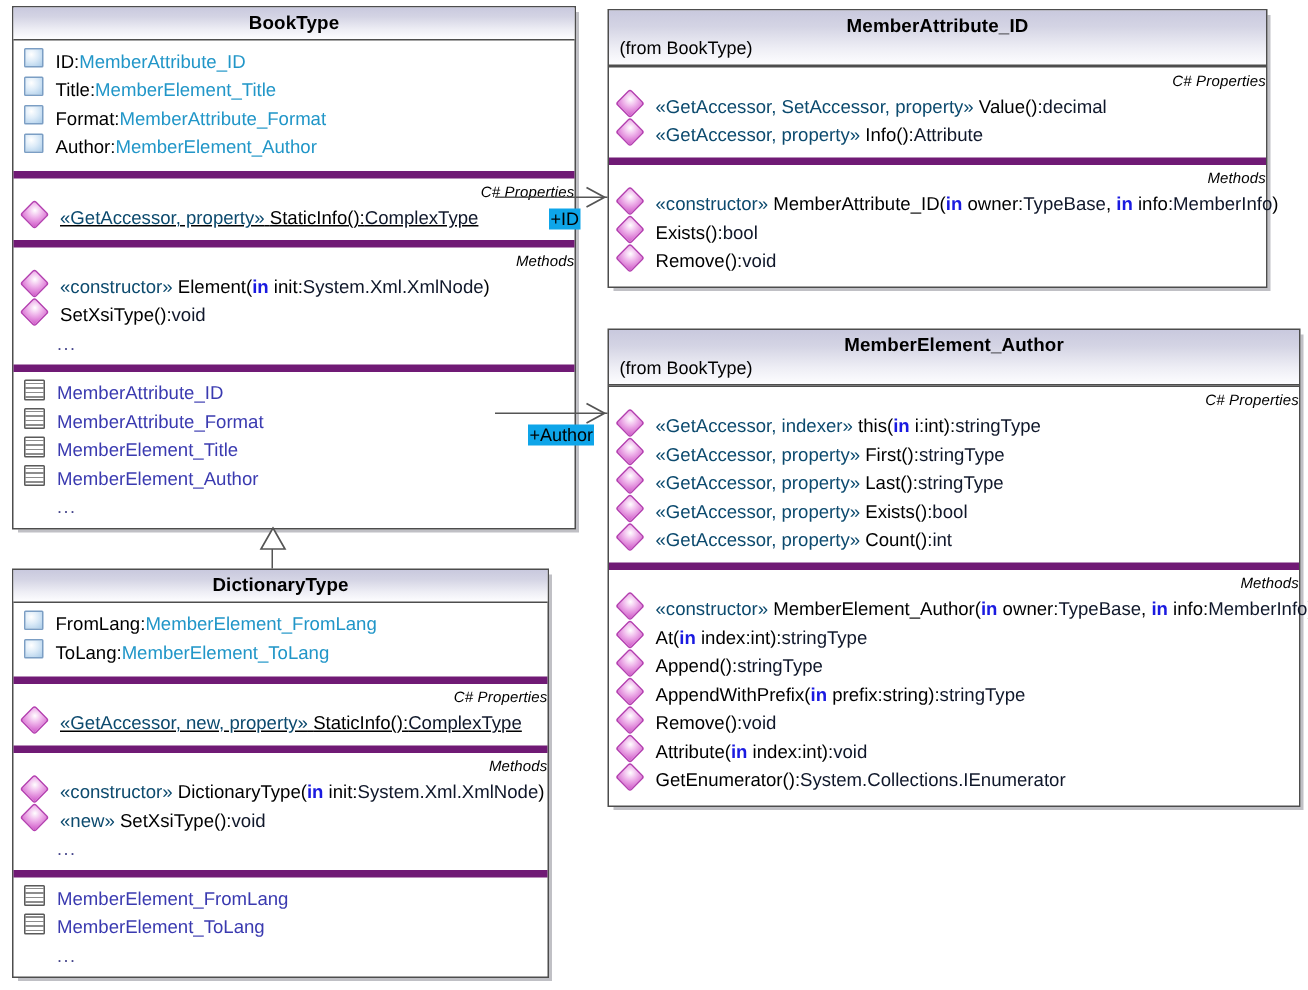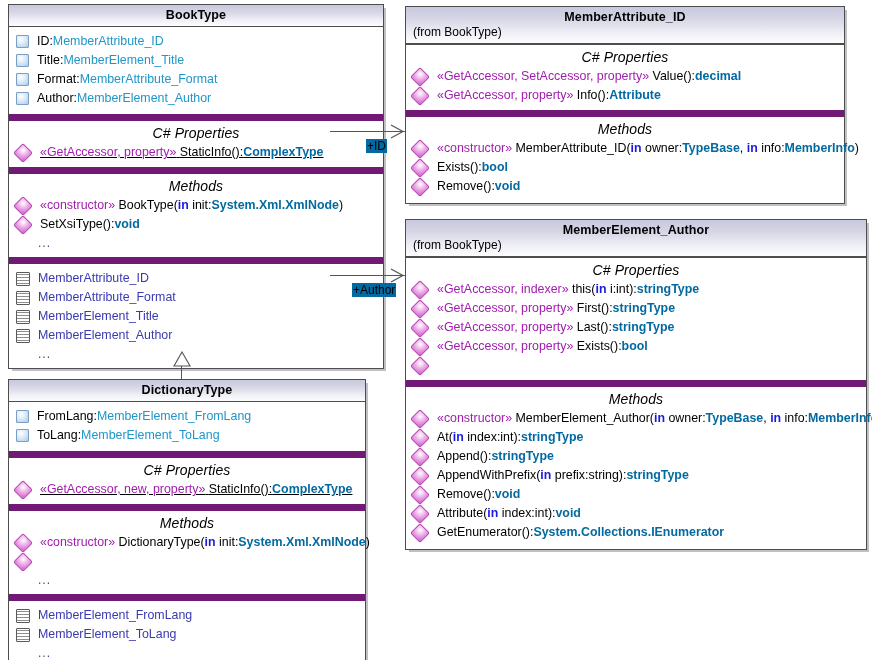--- a/index.html
+++ b/index.html
@@ -39,36 +39,35 @@
     letter-spacing: 0.1px;
   }
   .uml-subtitle {
     text-align: left;
     padding: 1px 0 2px 7px;
     font-size: 12px;
     color: #000000;
   }
 
   .uml-section {
-    border-top: 7px solid #701a75;
+    border-top: 5px solid #701a75;
     padding: 3px 0 5px 0;
   }
   .uml-section.first { border-top: none; }
   .section-caption {
-    text-align: center;
+    text-align: right;
     font-style: italic;
-    font-size: 14px;
+    font-size: 10px;
     color: #000000;
     margin: 1px 0 2px 0;
     letter-spacing: 0.1px;
   }
 
   .row {
     display: flex;
-    align-items: center;
     padding: 0 4px 0 7px;
     height: 19px;
     white-space: nowrap;
   }
   .row-text { line-height: 19px; font-size: 12.4px; }
   .ellipsis-row {
     padding-left: 29px;
     height: 18px;
     line-height: 18px;
     color: #46468c;
@@ -106,40 +105,40 @@
       repeating-linear-gradient(to bottom,
         #ffffff 0px, #ffffff 1px,
         #8d8d8d 1px, #8d8d8d 2px,
         #ffffff 2px, #ffffff 3px);
     background-color: #f2f2f2;
     border-radius: 1px;
   }
 
   
   .t-name  { color: #000000; }
-  .t-type  { color: #0369a1; font-weight: bold; }
-  .t-stereo{ color: #a21caf; }
+  .t-type  { color: #0f172a; }
+  .t-stereo{ color: #0c4a6e; }
   .t-in    { color: #1a1ae0; font-weight: bold; }
   .t-nested{ color: #3a3ab0; }
   .t-attr  { color: #000000; }
   .t-attrtype { color: #2196c8; }
   .static { text-decoration: underline; }
 
   
   .conn {
     position: absolute;
     background: #555555;
   }
   .conn-h { height: 1px; }
   .conn-v { width: 1px; }
   .conn-label {
     position: absolute;
     font-size: 12px;
     color: #000000;
-    background: #0369a1;
+    background: #0ea5e9;
     padding: 0 1px;
     white-space: nowrap;
   }
 </style>
 </head>
 <body>
 
 <div class="uml-class" style="left:8px; top:4px; width:376px;">
   <div class="uml-header">
     <div class="uml-title">BookType</div>
@@ -169,21 +168,21 @@
     <div class="row">
       <span class="ico ico-diamond"></span>
       <span class="row-text static"><span class="t-stereo">«GetAccessor, property»</span> <span class="t-name">StaticInfo():</span><span class="t-type">ComplexType</span></span>
     </div>
   </div>
 
   <div class="uml-section">
     <div class="section-caption">Methods</div>
     <div class="row">
       <span class="ico ico-diamond"></span>
-      <span class="row-text"><span class="t-stereo">«constructor»</span> <span class="t-name">BookType(</span><span class="t-in">in</span><span class="t-name"> init:</span><span class="t-type">System.Xml.XmlNode</span><span class="t-name">)</span></span>
+      <span class="row-text"><span class="t-stereo">«constructor»</span> <span class="t-name">Element(</span><span class="t-in">in</span><span class="t-name"> init:</span><span class="t-type">System.Xml.XmlNode</span><span class="t-name">)</span></span>
     </div>
     <div class="row">
       <span class="ico ico-diamond"></span>
       <span class="row-text"><span class="t-name">SetXsiType():</span><span class="t-type">void</span></span>
     </div>
     <div class="ellipsis-row">...</div>
   </div>
 
   <div class="uml-section" style="padding-top:5px;">
     <div class="row">
@@ -231,20 +230,21 @@
   </div>
 
   <div class="uml-section">
     <div class="section-caption">Methods</div>
     <div class="row">
       <span class="ico ico-diamond"></span>
       <span class="row-text"><span class="t-stereo">«constructor»</span> <span class="t-name">DictionaryType(</span><span class="t-in">in</span><span class="t-name"> init:</span><span class="t-type">System.Xml.XmlNode</span><span class="t-name">)</span></span>
     </div>
     <div class="row">
       <span class="ico ico-diamond"></span>
+      <span class="row-text"><span class="t-stereo">«new»</span> <span class="t-name">SetXsiType():</span><span class="t-type">void</span></span>
     </div>
     <div class="ellipsis-row">...</div>
   </div>
 
   <div class="uml-section" style="padding-top:5px;">
     <div class="row">
       <span class="ico ico-nested"></span>
       <span class="row-text t-nested">MemberElement_FromLang</span>
     </div>
     <div class="row">
@@ -309,20 +309,21 @@
     <div class="row">
       <span class="ico ico-diamond"></span>
       <span class="row-text"><span class="t-stereo">«GetAccessor, property»</span> <span class="t-name">Last():</span><span class="t-type">stringType</span></span>
     </div>
     <div class="row">
       <span class="ico ico-diamond"></span>
       <span class="row-text"><span class="t-stereo">«GetAccessor, property»</span> <span class="t-name">Exists():</span><span class="t-type">bool</span></span>
     </div>
     <div class="row">
       <span class="ico ico-diamond"></span>
+      <span class="row-text"><span class="t-stereo">«GetAccessor, property»</span> <span class="t-name">Count():</span><span class="t-type">int</span></span>
     </div>
   </div>
 
   <div class="uml-section" style="padding-bottom:7px;">
     <div class="section-caption">Methods</div>
     <div class="row">
       <span class="ico ico-diamond"></span>
       <span class="row-text"><span class="t-stereo">«constructor»</span> <span class="t-name">MemberElement_Author(</span><span class="t-in">in</span><span class="t-name"> owner:</span><span class="t-type">TypeBase</span><span class="t-name">, </span><span class="t-in">in</span><span class="t-name"> info:</span><span class="t-type">MemberInfo</span><span class="t-name">)</span></span>
     </div>
     <div class="row">

